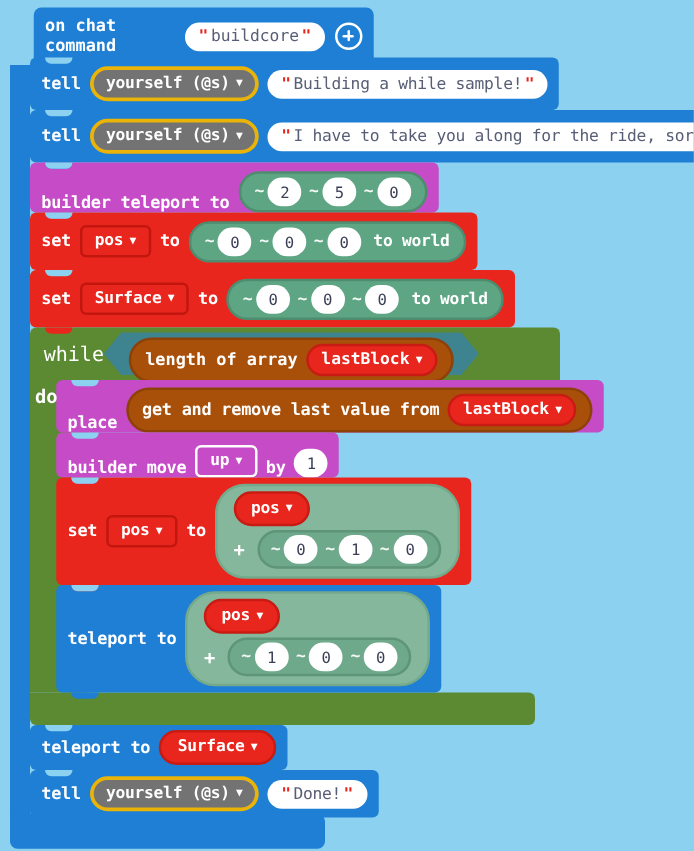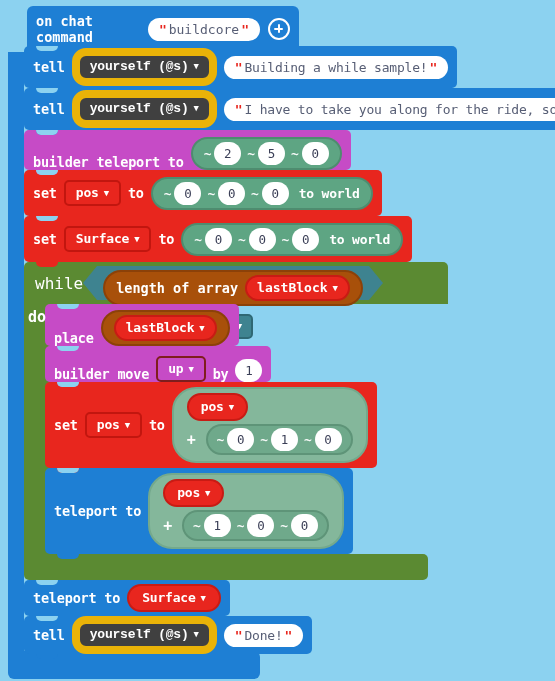--- a/index.html
+++ b/index.html
@@ -60,22 +60,22 @@
   
   .chip {
     display:inline-flex; align-items:center; gap:5px;
     border-radius:14px;
     padding:2px 10px;
     font-size:13px; font-weight:700;
     color:#fff;
     line-height:18px;
   }
   .chip-var    { background:#E8261E; border:2px solid #C81B14; }
-  .chip-purple { background:#404040; border:8px solid #eab308;font-family:Liberation Mono, monospace; }
-  .chip-mag    { background:#C64BC6; border:2px solid #7f1d1d; }
+  .chip-purple { background:#737373; border:3px solid #eab308; }
+  .chip-mag    { background:#C64BC6; border:2px solid #ffffff; }
   .chip-text   {
     background:#fff; color:#575E75; border-radius:14px;
     padding:3px 9px; font-size:13px; font-weight:400;
   }
   .q { color:#E8261E; font-weight:700; }
 
   .dd { font-size:9px; line-height:1; }
 
   .num {
     display:inline-flex; align-items:center; justify-content:center;
@@ -275,20 +275,21 @@
 
   <div class="c-green" style="position:absolute;left:0;top:42px;width:45px;height:250px;"></div>
   <div style="position:absolute;left:4px;top:46px;color:#fff;font-size:15px;font-weight:700;z-index:4;">do</div>
 
   <div class="c-green" style="position:absolute;left:0;top:292px;width:404px;height:26px;border-radius:0 5px 5px 5px;"></div>
 </div>
 
 <div class="blk c-purple" style="position:absolute; left:45px; top:304px; height:42px;">
   <span class="lbl">place</span>
   <span class="arr-blk">
+    <span>get and remove last value from</span>
     <span class="chip chip-var" style="border-radius:14px;">
       <span>lastBlock</span>
       <span class="dd">▼</span>
     </span>
   </span>
 </div>
 
 <div class="blk c-purple" style="position:absolute; left:45px; top:346px; height:36px;">
   <span class="lbl">builder move</span>
   <span class="chip chip-mag" style="border-radius:5px;">

